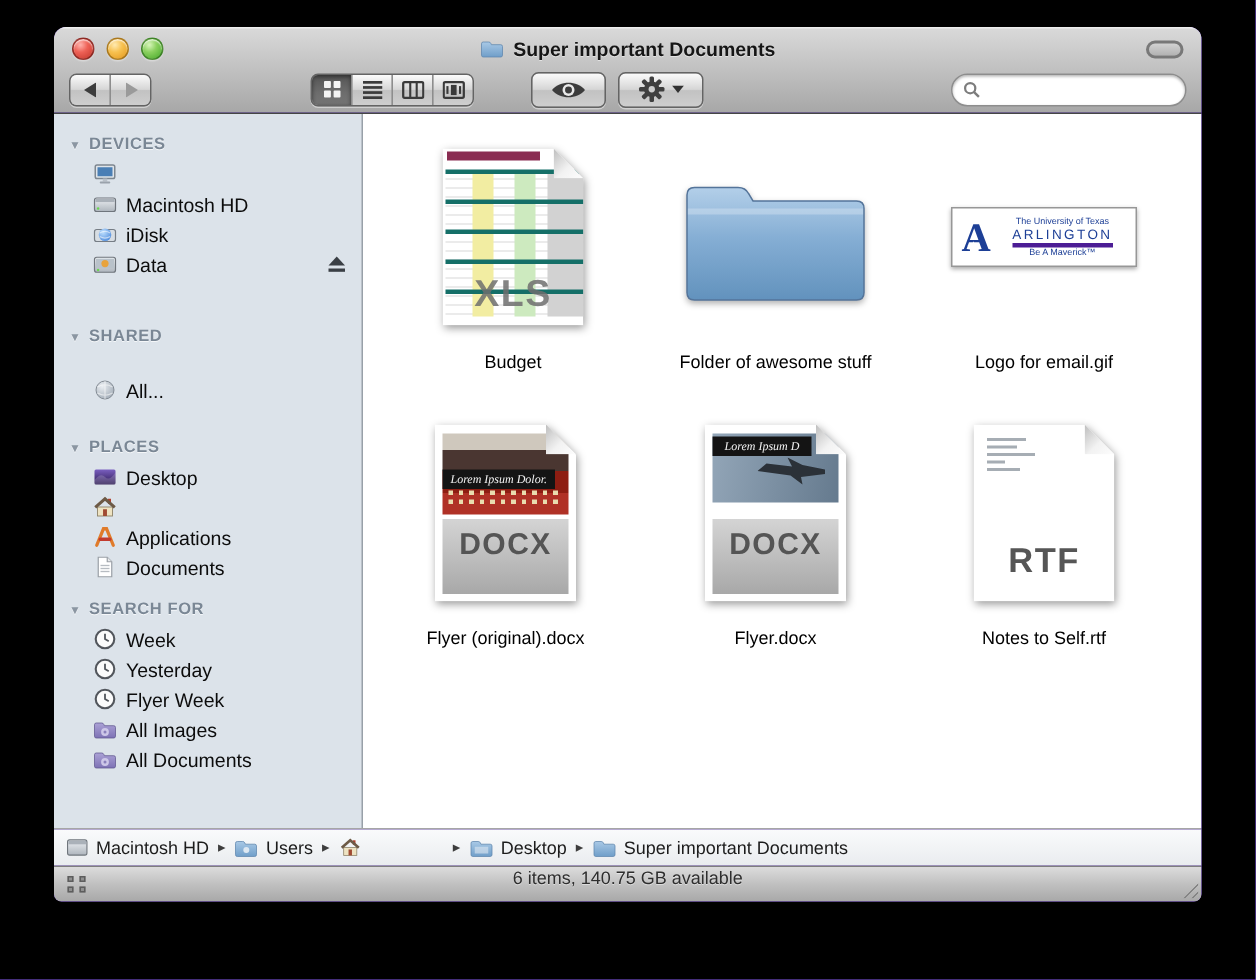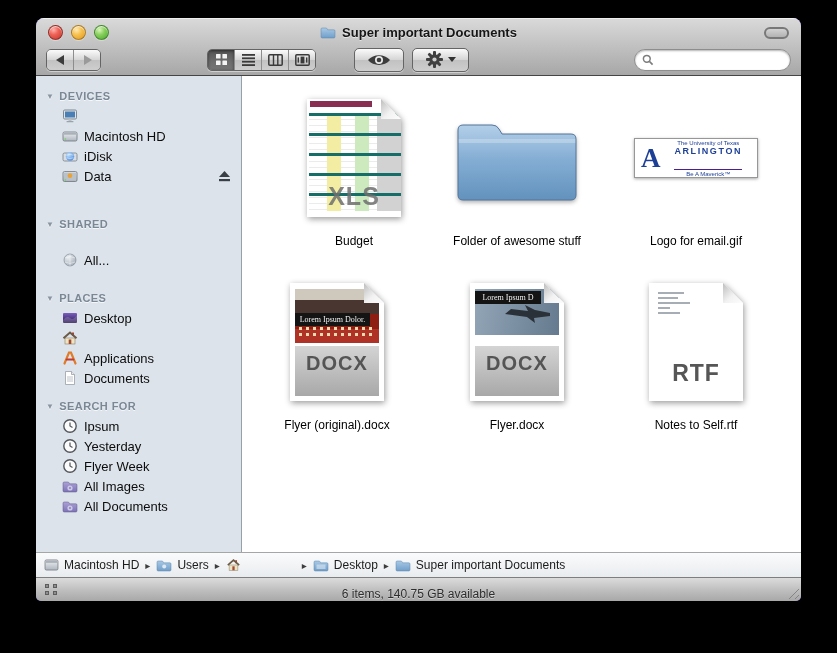--- a/index.html
+++ b/index.html
@@ -52,21 +52,21 @@
           font-size:13px;color:#0c0c0c;}
   .icn{width:16px;height:16px;display:inline-flex;flex:none;align-items:center;justify-content:center;}
   .sec-shared{margin-top:28px;}
   .shared-spacer{height:16px;}
   .sec-places{margin-top:18px;}
   .sec-search{margin-top:8px;}
   .eject{margin-left:auto;display:inline-flex;}
   .main{flex:1;background:#fff;position:relative;overflow:hidden;}
   
   .cell{position:absolute;width:172px;text-align:center;}
-  .c1{left:26px;top:12px}.c2{left:189px;top:12px}.c3{left:368px;top:12px}
+  .c1{left:14px;top:12px}.c2{left:189px;top:12px}.c3{left:368px;top:12px}
   .c4{left:9px;top:196px}.c5{left:189px;top:196px}.c6{left:368px;top:196px}
   .icon-box{height:140px;display:flex;align-items:center;justify-content:center;}
   .fname{font-size:12px;color:#000;margin-top:6px;}
   .page{position:relative;width:94px;height:118px;filter:drop-shadow(1px 2px 3px rgba(0,0,0,.4));}
   .sheet{position:absolute;inset:0;background:#fff;
          clip-path:polygon(0 0,74px 0,94px 20px,94px 100%,0 100%);}
   .fold{position:absolute;left:74px;top:0;width:20px;height:20px;
         clip-path:polygon(0 0,100% 100%,0 100%);
         background:linear-gradient(135deg,#bdbdbd,#f2f2f2 55%,#fdfdfd);}
   
@@ -83,55 +83,55 @@
   
   .photo{position:absolute;left:5px;right:5px;top:6px;}
   .photo.typewriter{height:54px;background:linear-gradient(#cfc8bd 0 20%,#4a3631 20% 46%,#8e1d12 46% 74%,#b03126 74%);}
   .keys{position:absolute;left:4px;right:4px;bottom:7px;height:3px;
         background:repeating-linear-gradient(90deg,#e9dcae 0 3px,#0000 3px 7px);}
   .keys.k2{bottom:13px;}
   .photo.jet{height:46px;background:linear-gradient(100deg,#93a6b8,#657a8e);}
   .jetshape{position:absolute;right:8px;top:16px;}
   .banner{position:absolute;height:13px;background:#141414;color:#f2f2f2;
           font-family:"Liberation Serif","DejaVu Serif",serif;font-size:8px;line-height:13px;
-          overflow:hidden;white-space:nowrap;}
+          overflow:hidden;white-space:nowrap;font-style:italic;}
   .banner.b1{left:5px;right:14px;top:30px;}
   .banner.b2{left:5px;width:66px;top:8px;}
   .docx-band{position:absolute;left:5px;right:5px;bottom:5px;height:50px;
              background:linear-gradient(#d4d4d4,#a8a8a8);}
   .docx-band .bd{position:absolute;left:0;right:0;top:6px;font-weight:bold;font-size:20px;
                  color:rgba(75,75,75,.92);letter-spacing:1px;}
   
   .rtf-lines{position:absolute;left:9px;top:9px;}
   .rl{height:2px;background:#a6adb4;margin-bottom:3px;}
   .badge.rtf{color:#565656;font-size:23px;bottom:14px;}
   
   .giflogo{width:124px;height:40px;background:#fff;border:1px solid #979797;
            box-shadow:0 1px 3px rgba(0,0,0,.35);display:flex;align-items:center;
            padding:2px 6px;gap:5px;box-sizing:border-box;}
   .bigA{position:relative;font-family:"Liberation Serif","DejaVu Serif",serif;
         font-weight:bold;font-size:27px;line-height:1;color:#1d3f96;}
   .bigA .star{position:absolute;left:4px;bottom:2px;font-size:9px;color:#fff;}
   .gif-text{display:flex;flex-direction:column;align-items:center;color:#1d3f96;flex:1;}
   .gl1{font-size:6px;}
-  .gl2{font-size:9px;font-weight:bold;letter-spacing:1.6px;border-bottom:1px solid #4c1d95;padding-bottom:13px;}
+  .gl2{font-size:9px;font-weight:normal;letter-spacing:1.6px;border-bottom:3px solid #4c1d95;padding-bottom:1px;}
   .gl3{font-size:6px;margin-top:1px;}
   
   .bigfolder{filter:drop-shadow(0 2px 2px rgba(0,0,0,.3));}
   
   .pathbar{height:25px;border-top:1px solid #a6a6a6;background:linear-gradient(#fafbfc,#e9ecef);
            display:flex;align-items:center;padding:0 8px;gap:6px;font-size:12px;color:#1c1c1c;
            box-sizing:border-box;}
   .pseg{display:flex;align-items:center;gap:5px;}
   .psep{font-size:10px;color:#3d3d3d;}
   .home-spacer{width:44px;}
   
   .statusbar{height:24px;border-top:1px solid #7e7e7e;
              background:linear-gradient(#dcdcdc,#c0c0c0 50%,#a8a8a8);
-             position:relative;display:flex;align-items:flex-end;justify-content:center;
+             position:relative;display:flex;align-items:flex-start;justify-content:center;
              font-size:12px;color:#2e2e2e;text-shadow:0 1px 0 rgba(255,255,255,.45);
              box-sizing:border-box;}
   .grid-dots{position:absolute;left:9px;top:6px;display:grid;grid-template-columns:5px 5px;gap:3px;}
   .grid-dots span{width:4px;height:4px;border:1px solid #5d5d5d;box-sizing:border-box;background:#8f8f8f;}
   .resize-grip{position:absolute;right:2px;bottom:2px;width:13px;height:13px;
                background:repeating-linear-gradient(135deg,#0000 0 3px,#858585 3px 4px);
                clip-path:polygon(100% 0,100% 100%,0 100%);}
   .hidden-defs{position:absolute;width:0;height:0;}
 </style>
 </head>
@@ -405,21 +405,21 @@
         <span class="tri">▼</span>
         <span>SEARCH FOR</span>
       </div>
       <div class="s-item">
         <span class="icn">
           <svg width="16" height="16" viewBox="0 0 16 16">
               <circle cx="8" cy="8" r="6.2" fill="#fbfbfb" stroke="#52565c" stroke-width="1.4"></circle>
               <path d="M8 4.5V8l2.5 1.5" stroke="#52565c" stroke-width="1.2" fill="none"></path>
             </svg>
         </span>
-        <span class="lbl">Ipsum</span>
+        <span class="lbl">Week</span>
       </div>
       <div class="s-item">
         <span class="icn">
           <svg width="16" height="16" viewBox="0 0 16 16">
               <circle cx="8" cy="8" r="6.2" fill="#fbfbfb" stroke="#52565c" stroke-width="1.4"></circle>
               <path d="M8 4.5V8l2.5 1.5" stroke="#52565c" stroke-width="1.2" fill="none"></path>
             </svg>
         </span>
         <span class="lbl">Yesterday</span>
       </div>

